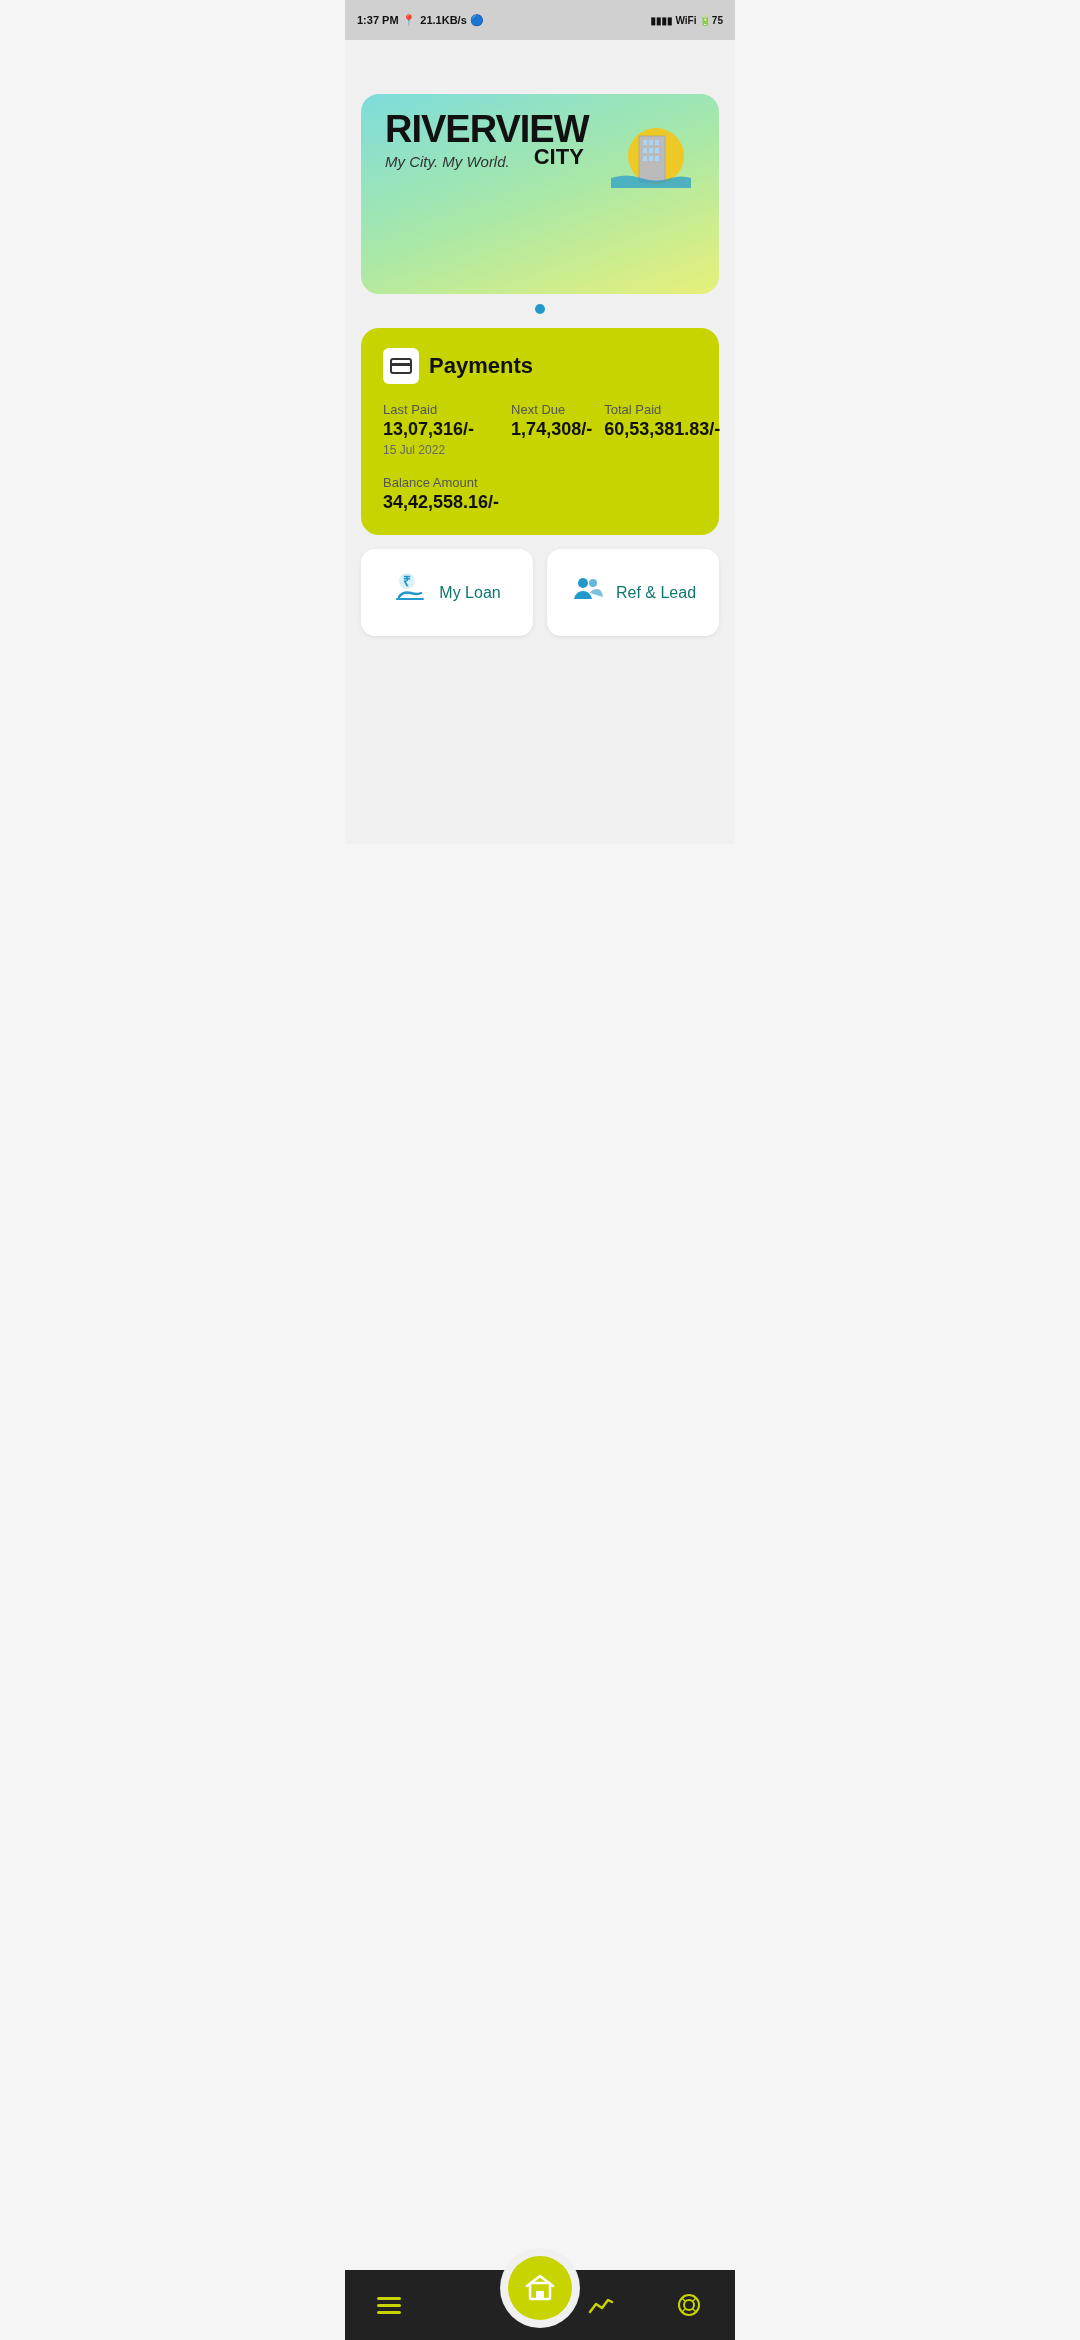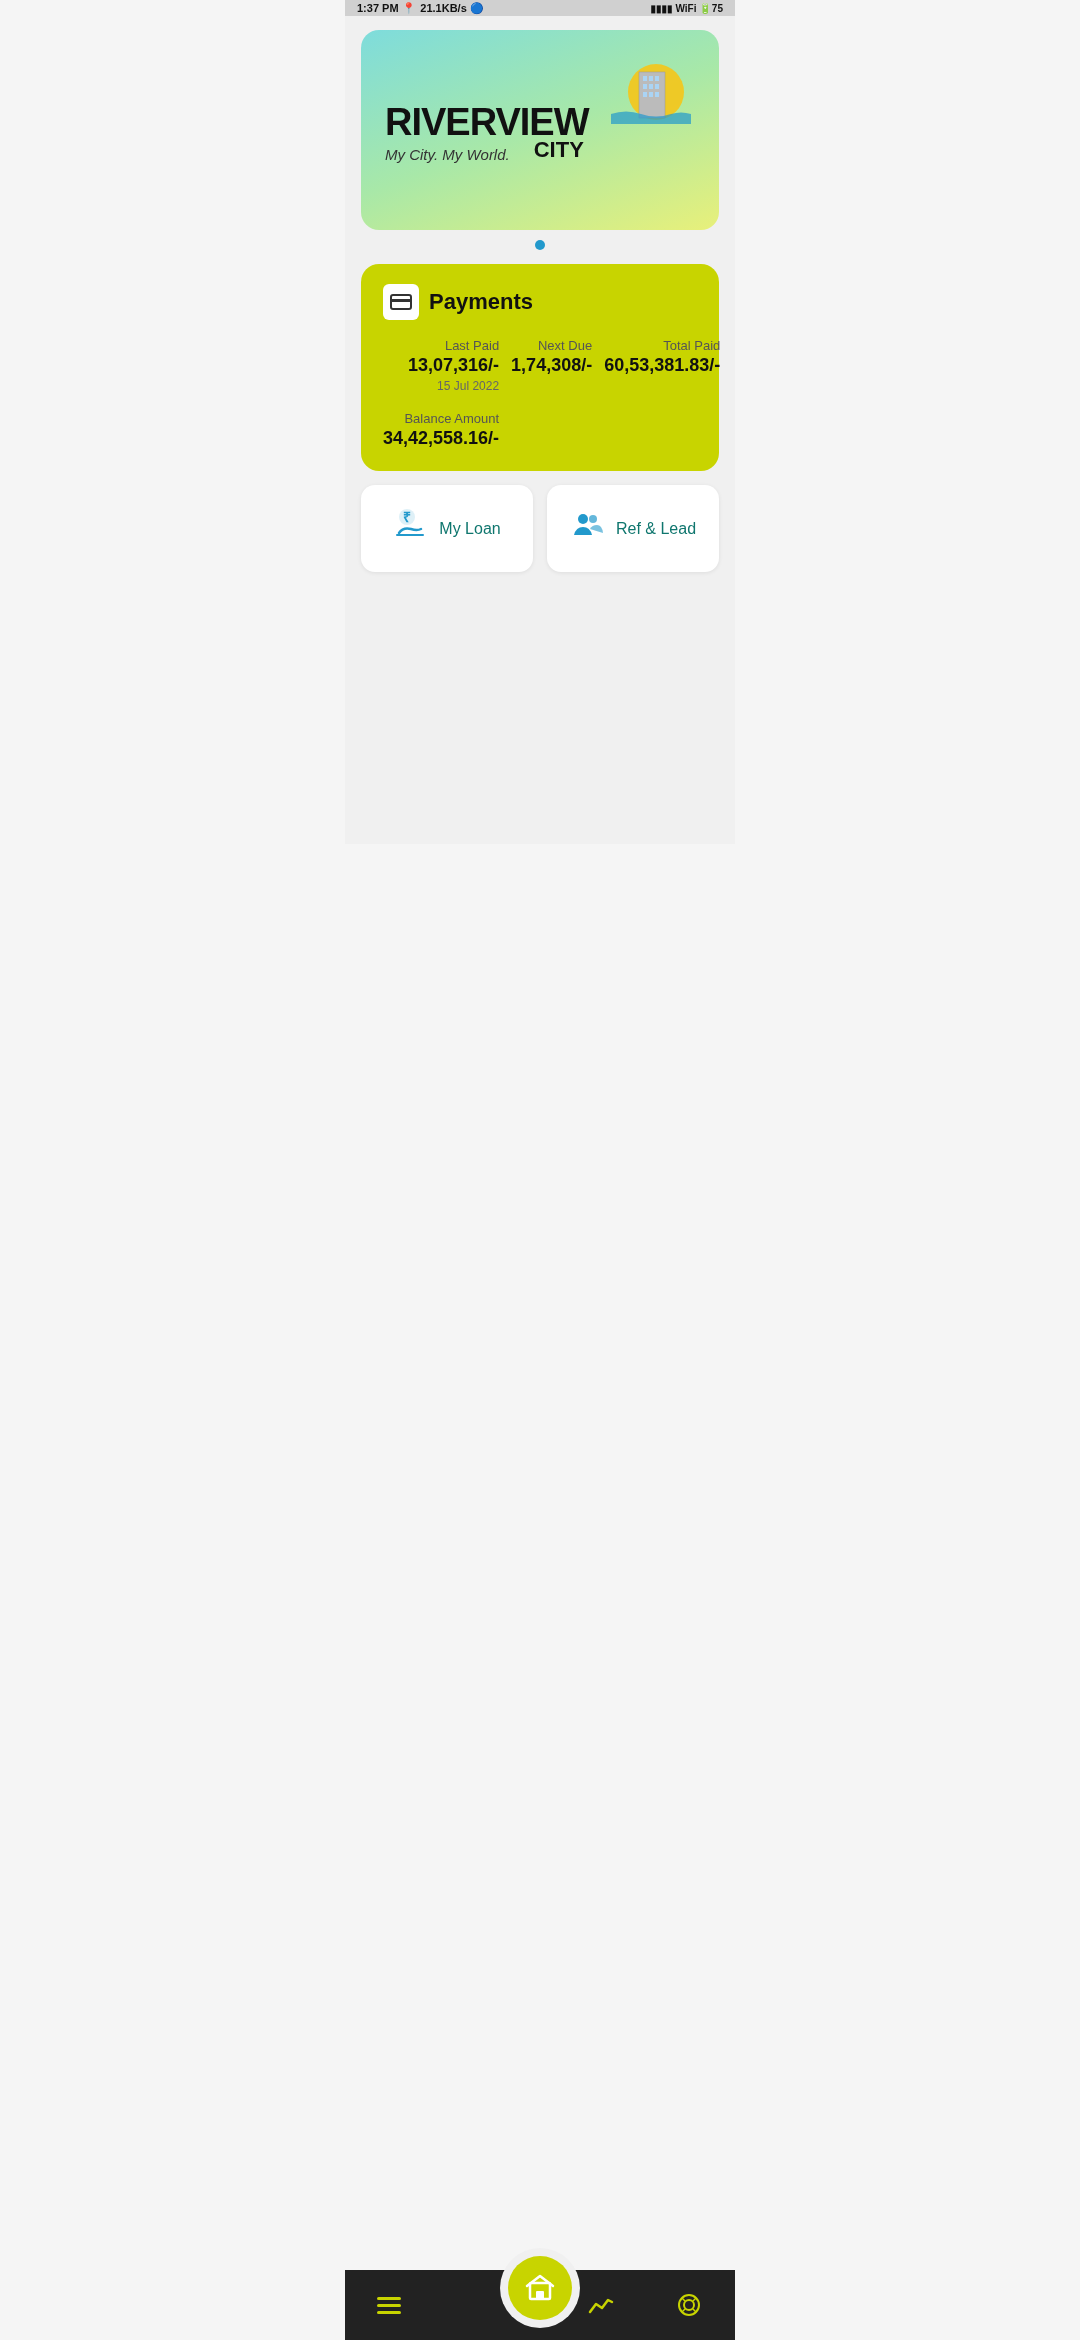--- a/index.html
+++ b/index.html
@@ -12,21 +12,21 @@
       font-family: 'Segoe UI', Arial, sans-serif;
       display: flex;
       flex-direction: column;
       margin: 0 auto;
       position: relative;
     }
 
     
     .status-bar {
       background: #d0d0d0;
-      height: 16px;
+      height: 40px;
       display: flex;
       align-items: center;
       justify-content: space-between;
       padding: 0 12px;
       font-size: 11px;
       font-weight: 600;
       color: #111;
     }
     .status-left { display: flex; align-items: center; gap: 4px; }
     .status-right { display: flex; align-items: center; gap: 3px; font-size: 10px; }
@@ -40,25 +40,26 @@
       flex-direction: column;
       gap: 14px;
       padding-bottom: 90px;
     }
 
     
     .banner-card {
       border-radius: 18px;
       overflow: hidden;
       background: linear-gradient(160deg, #7edcdc 0%, #a8e8a8 50%, #e8f07a 100%);
-      padding: 38px 24px 32px 24px;
+      padding: 16px 24px 32px 24px;
       position: relative;
       min-height: 200px;
       display: flex;
-      align-items: center;
+      align-items: flex-start;
+      margin-top: 40px;
     }
 
     .banner-logo-text {
       display: flex;
       flex-direction: column;
     }
 
     .brand-name {
       font-size: 38px;
       font-weight: 900;
@@ -105,21 +106,20 @@
     }
     .dot.active {
       background: #2299cc;
     }
 
     
     .payments-card {
       background: #c8d400;
       border-radius: 18px;
       padding: 20px 22px 22px 22px;
-      text-align: right;
     }
 
     .payments-header {
       display: flex;
       align-items: center;
       gap: 10px;
       margin-bottom: 18px;
     }
 
     .payments-icon {

